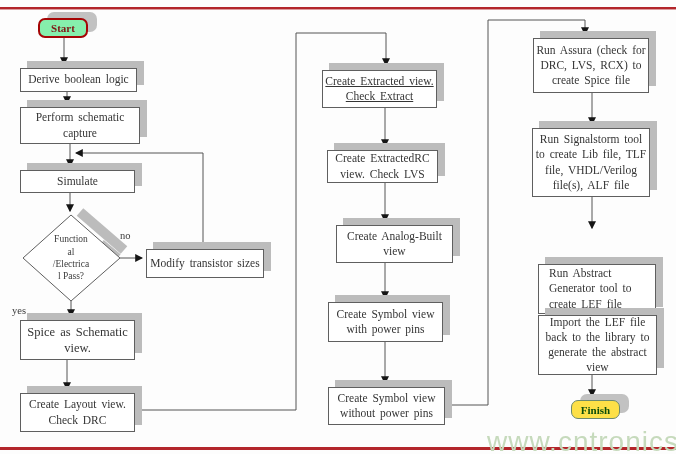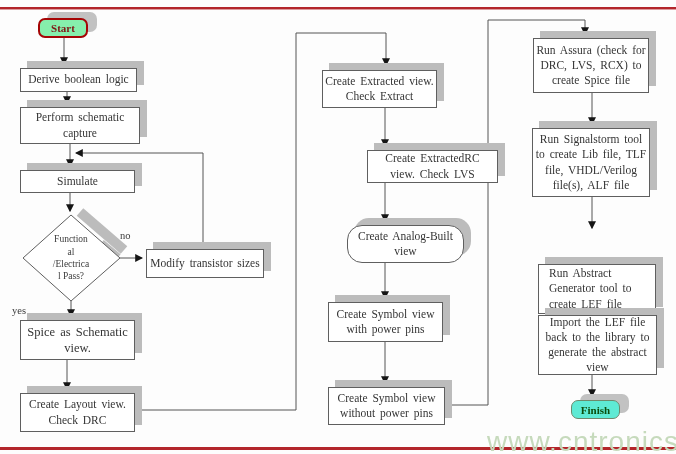--- a/index.html
+++ b/index.html
@@ -20,21 +20,21 @@
     box-sizing:border-box;padding:3px 2px;
   }
   .box.left-align{justify-content:flex-start;text-align:left;padding-left:10px;margin-top:32px;}
   .terminal{
     position:absolute;border-radius:7px;
     display:flex;align-items:center;justify-content:center;
     font-size:11px;font-weight:bold;word-spacing:1px;
     box-shadow:9px -6px 0 #c2c2c2;box-sizing:border-box;
   }
   #start-node{background:#86efac;border:2px solid #a50505;color:#7e1413;}
-  #finish-node{background:#5eead4;border:1px solid #6d8a6d;color:#0b4d0b;}
+  #finish-node{background:#fde047;border:1px solid #6d8a6d;color:#0b4d0b;}
   .decision-label{
     position:absolute;display:flex;align-items:center;justify-content:center;
     text-align:center;white-space:pre-line;font-size:9.5px;line-height:1.3;color:#3a3a3a;
   }
   .branch-label{position:absolute;font-size:10.5px;color:#3a3a3a;}
   .watermark{
     position:absolute;left:487px;top:426px;
     font-family:Liberation Sans, sans-serif;font-size:28px;letter-spacing:1px;
     color:#c6dabc;
   }
@@ -91,25 +91,25 @@
 /Electrica
 l Pass?</div>
   <div class="branch-label" style="left:120px;top:230px;">no</div>
   <div class="branch-label" style="left:12px;top:305px;">yes</div>
   <div class="box" style="left:146px;top:249px;width:118px;height:29px;">Modify transistor sizes</div>
   <div class="box" style="left:20px;top:320px;width:115px;height:40px;font-size:12.5px;">Spice as Schematic
 view.</div>
   <div class="box" style="left:20px;top:393px;width:115px;height:39px;">Create Layout view.
 Check DRC</div>
 
-  <div class="box" style="left:322px;top:70px;width:115px;height:38px;">Create Extracted view.
+  <div class="box" style="left:322px;top:70px;width:115px;height:38px;text-decoration:underline;">Create Extracted view.
 Check Extract</div>
-  <div class="box" style="left:327px;top:150px;width:131px;height:33px;margin-left:40px;">Create ExtractedRC
+  <div class="box" style="left:327px;top:150px;width:111px;height:33px;">Create ExtractedRC
 view.  Check LVS</div>
-  <div class="box" style="left:347px;top:225px;width:117px;height:38px;border-radius:15px;">Create Analog-Built
+  <div class="box" style="left:336px;top:225px;width:117px;height:38px;">Create Analog-Built
 view</div>
   <div class="box" style="left:328px;top:302px;width:115px;height:40px;">Create Symbol view
 with power pins</div>
   <div class="box" style="left:328px;top:387px;width:117px;height:38px;">Create Symbol view
 without power pins</div>
 
   <div class="box" style="left:533px;top:38px;width:116px;height:55px;">Run Assura (check for
 DRC, LVS, RCX) to
 create Spice file</div>
   <div class="box" style="left:532px;top:128px;width:118px;height:69px;">Run Signalstorm tool

